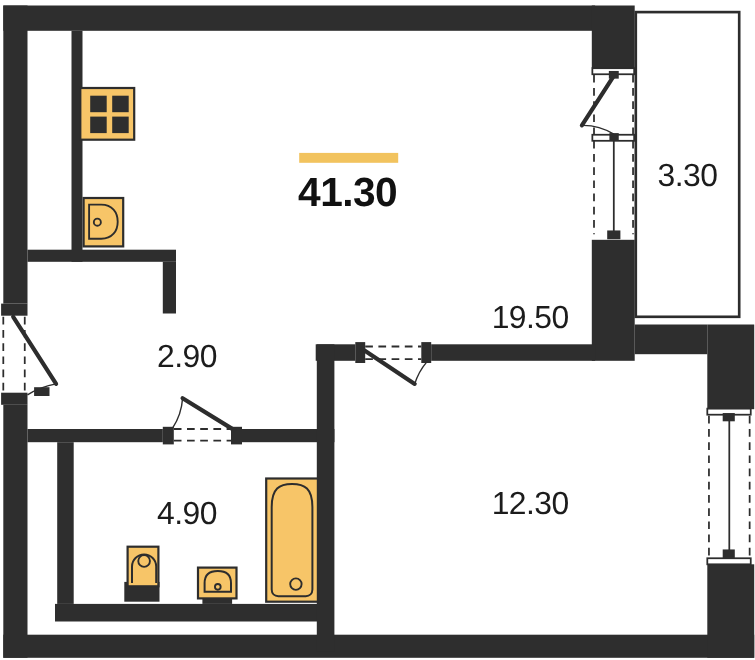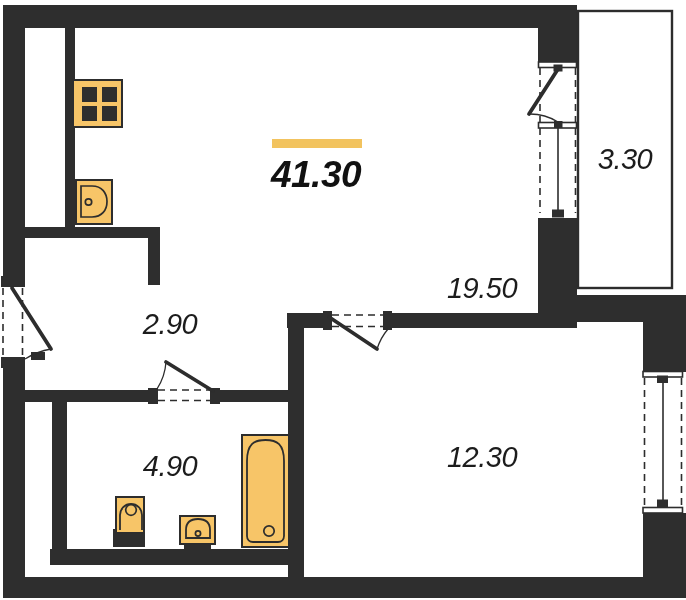--- a/index.html
+++ b/index.html
@@ -11,21 +11,20 @@
     --text:#1c1c1c;
     --background:#ffffff;
   }
   html,body{margin:0;padding:0;background:var(--background);}
   .plan{
     position:relative;
     width:686px;height:600px;
     background:var(--background);
     font-family:"Liberation Sans", sans-serif;
     overflow:hidden;
-    font-style:italic;
   }
   svg{position:absolute;inset:0;display:block;}
   .wall{fill:var(--wall);stroke:none;}
   .thin{fill:none;stroke:var(--line);stroke-width:1.6px;}
   .thin-white{fill:#ffffff;stroke:var(--line);stroke-width:1.6px;}
   .dashed{fill:none;stroke:var(--line);stroke-width:1.6px;stroke-dasharray:7 5;}
   .leaf{fill:none;stroke:var(--line);stroke-width:3.8px;stroke-linecap:round;}
   .arc{fill:none;stroke:var(--line);stroke-width:1.3px;}
   .fix{fill:var(--fixture-fill);stroke:var(--line);stroke-width:2px;}
   .fix-inner{fill:var(--fixture-fill);stroke:var(--line);stroke-width:1.7px;}

